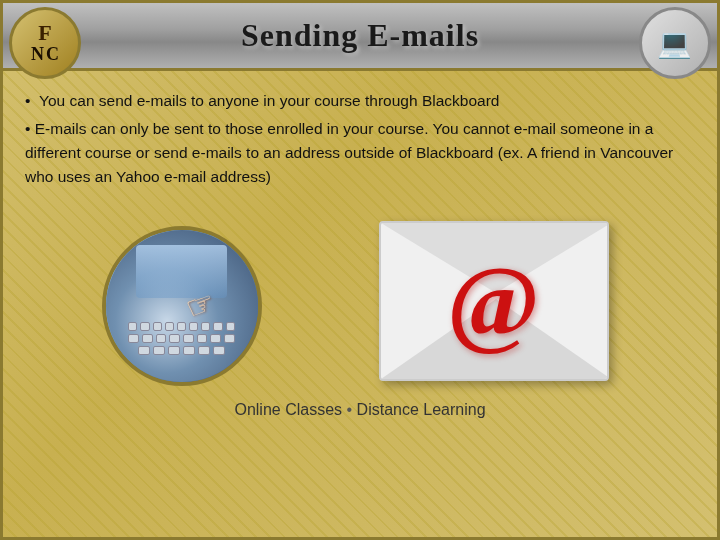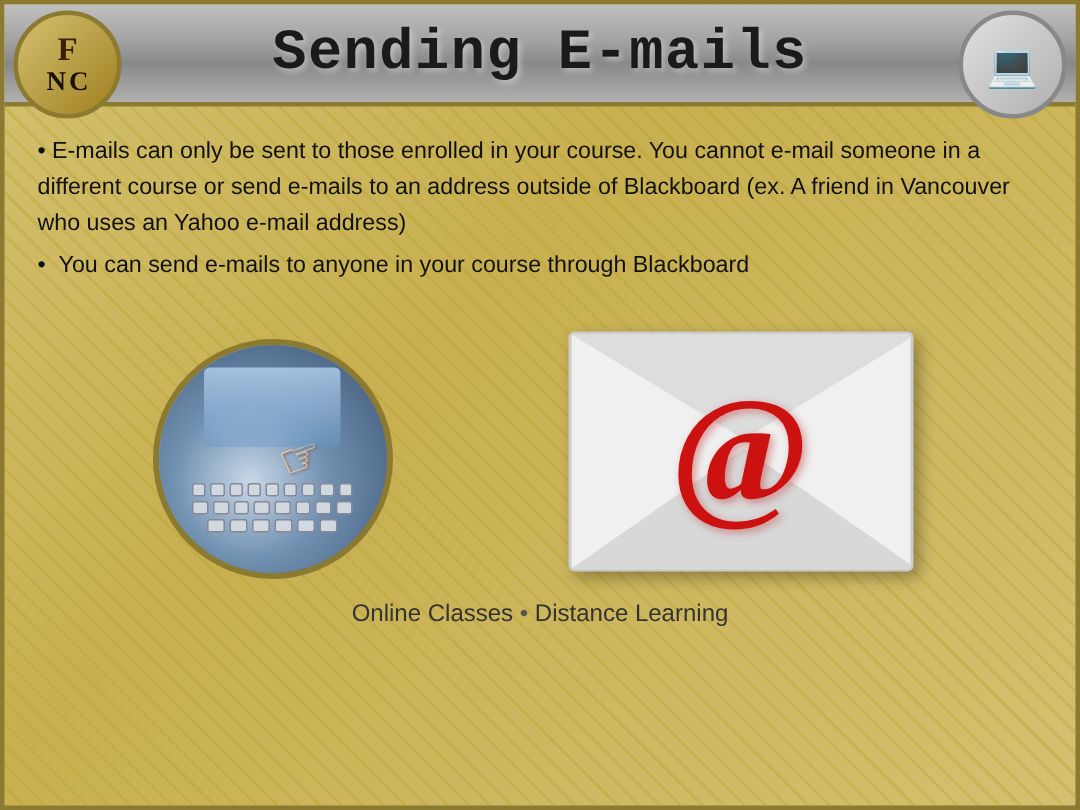--- a/index.html
+++ b/index.html
@@ -43,25 +43,25 @@
       display: flex;
       align-items: center;
       justify-content: center;
       background: linear-gradient(180deg, #c0c0c0 0%, #a0a0a0 40%, #888 60%, #b0b0b0 100%);
       border-bottom: 3px solid #8b7a30;
       height: 68px;
       padding: 0 80px;
     }
 
     .header-title {
-      font-size: 38px;
+      font-size: 32px;
       font-weight: bold;
       color: #1a1a1a;
       text-shadow: 2px 2px 4px rgba(255,255,255,0.4);
-      font-family: Liberation Mono, monospace;
+      font-family: Liberation Serif, serif;
       letter-spacing: 1px;
     }
 
     
     .logo-left {
       position: absolute;
       left: 6px;
       top: 4px;
       width: 72px;
       height: 72px;
@@ -272,24 +272,24 @@
     <h1 class="header-title">Sending E-mails</h1>
 
     <div class="logo-right">
       <span class="laptop-icon">💻</span>
     </div>
   </div>
 
   <div class="content">
     <div class="content-text">
       <p>
-        <span>•&nbsp;</span><span>E-mails can only be sent to those enrolled in your course. You cannot e-mail someone in a different course or send e-mails to an address outside of Blackboard (ex. A friend in Vancouver who uses an Yahoo e-mail address)</span>
+        <span>•&nbsp;&nbsp;</span><span>You can send e-mails to anyone in your course through Blackboard</span>
       </p>
       <p>
-        <span>•&nbsp;&nbsp;</span><span>You can send e-mails to anyone in your course through Blackboard</span>
+        <span>•&nbsp;</span><span>E-mails can only be sent to those enrolled in your course. You cannot e-mail someone in a different course or send e-mails to an address outside of Blackboard (ex. A friend in Vancouver who uses an Yahoo e-mail address)</span>
       </p>
     </div>
   </div>
 
   <div class="images-row">
 
     <div class="keyboard-circle">
       <div class="keyboard-inner">
 
         <div style="position:absolute; bottom:18%; left:15%; right:15%;">

